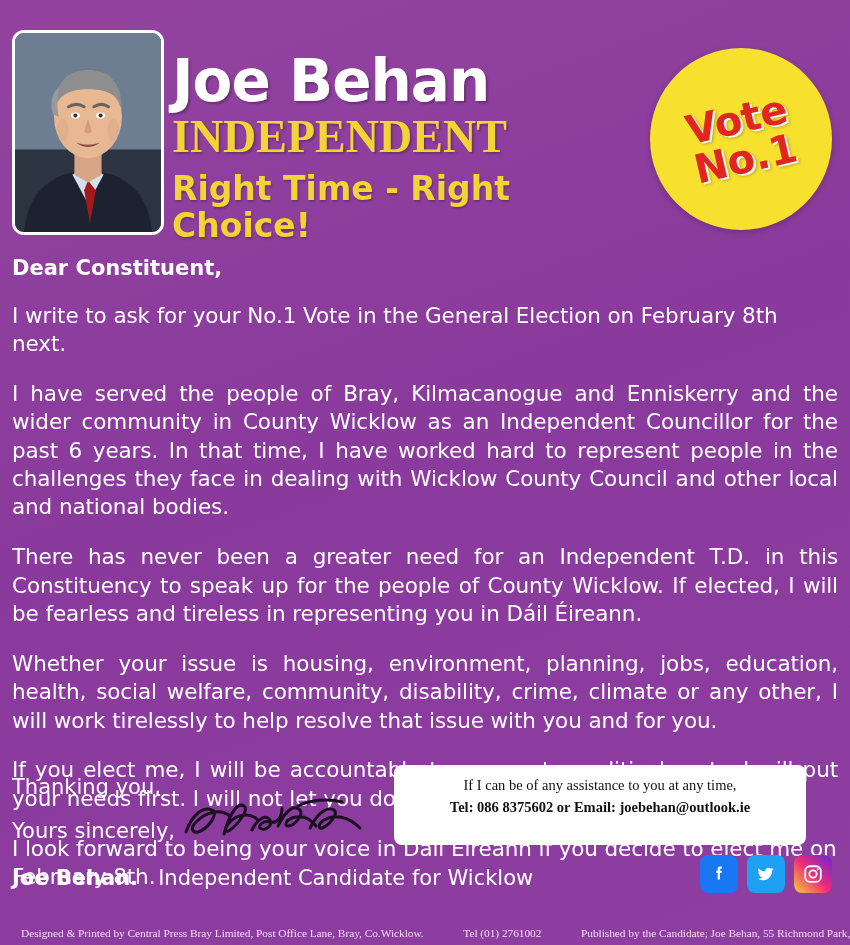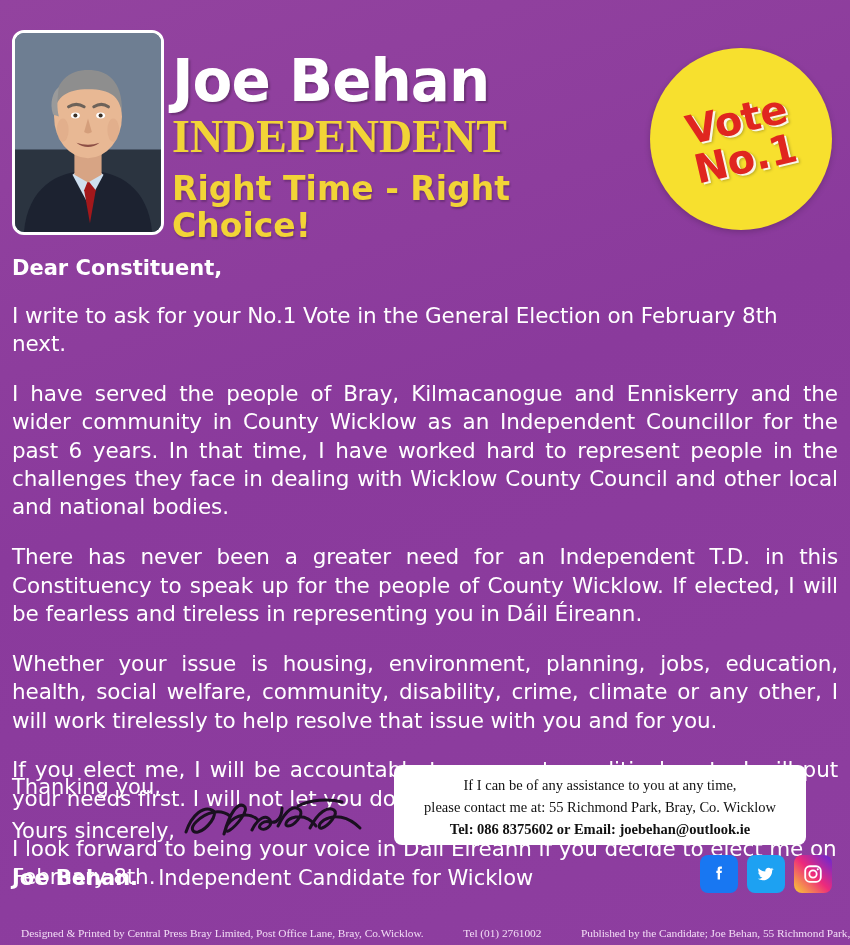--- a/index.html
+++ b/index.html
@@ -275,21 +275,20 @@
   </div>
 
   <div class="final-line">
     <span class="bold">Joe Behan.</span>
     &nbsp;
     <span>Independent Candidate for Wicklow</span>
   </div>
 
   <div class="contact-box">
     <div class="cl">If I can be of any assistance to you at any time,</div>
-    <div class="cl">please contact me at:  55 Richmond Park, Bray, Co. Wicklow</div>
     <div class="cl b">
       <span>Tel: 086 8375602 or Email:</span>
       <span>joebehan@outlook.ie</span>
     </div>
   </div>
 
   <div class="social">
     <div class="s-icon s-fb">
       <svg width="22" height="22" viewBox="0 0 24 24" aria-hidden="true">
         <path fill="#ffffff" d="M15.2 8.4h-2.1V7c0-.6.4-.8.7-.8h1.4V3.7l-2-.01c-2.2 0-2.7 1.6-2.7 2.7v2H9.1v2.6h1.4V18h2.6v-7h1.8l.3-2.6z"></path>

